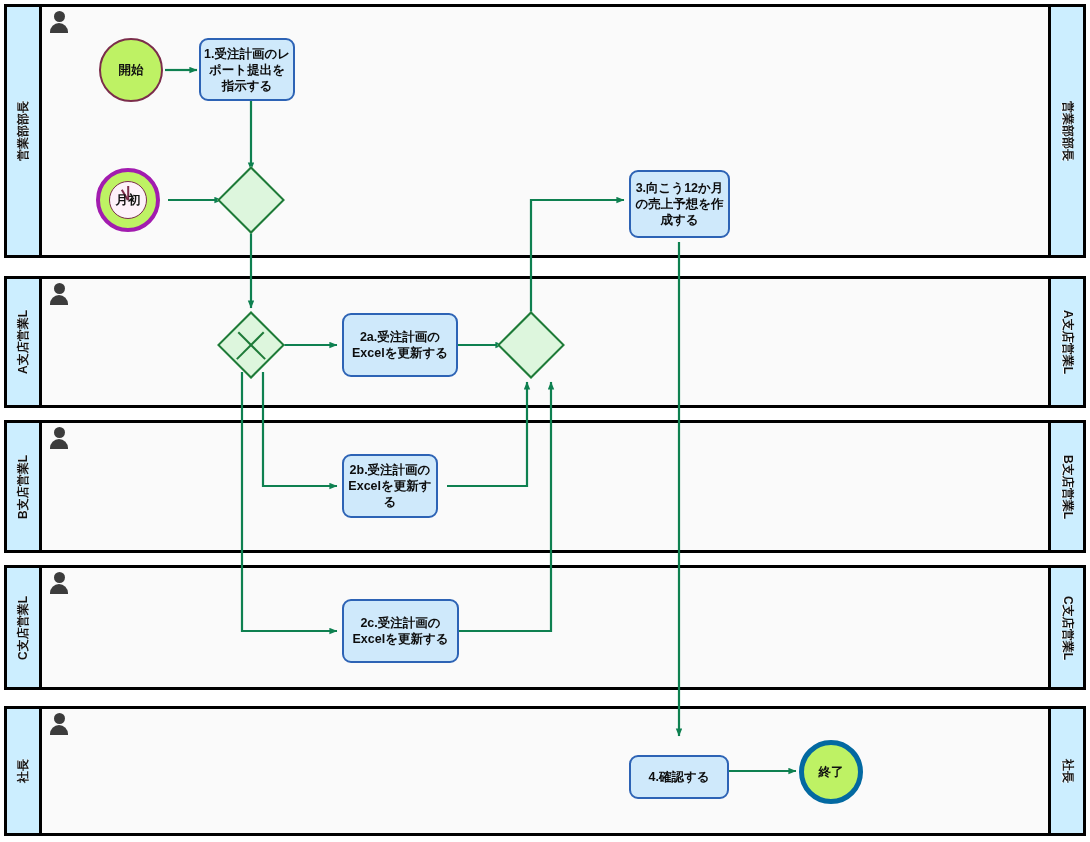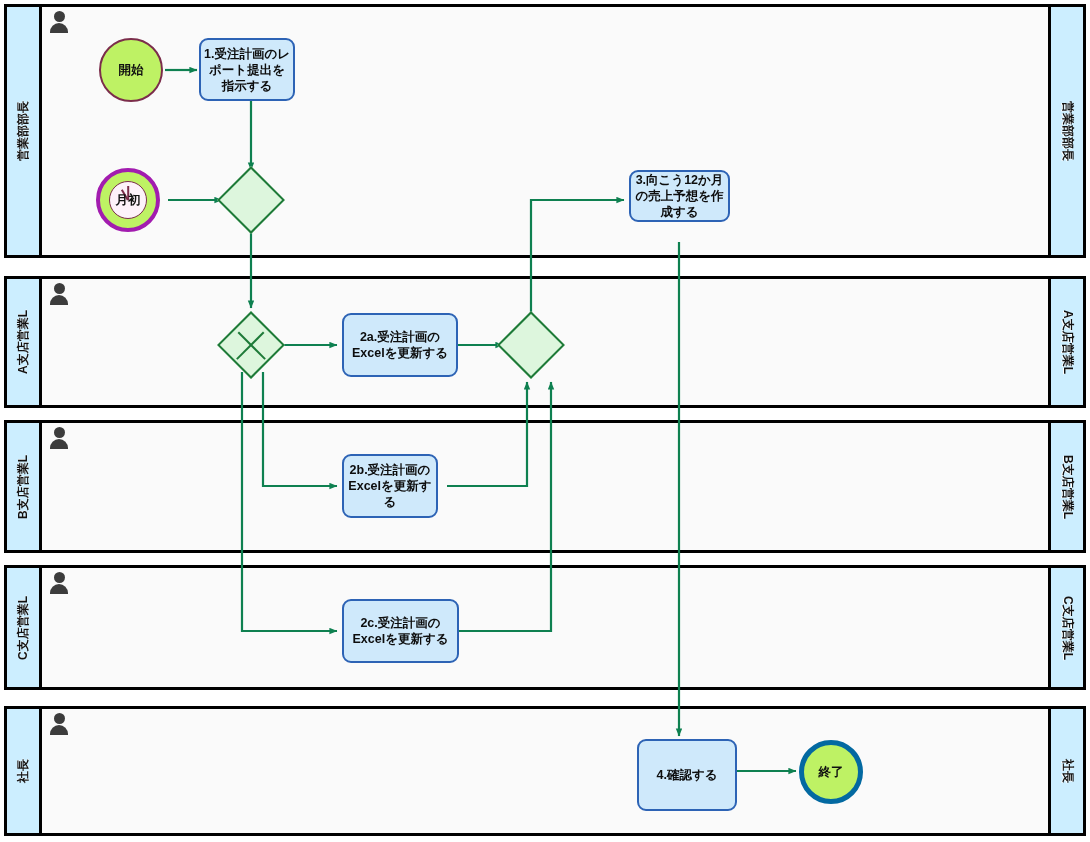--- a/index.html
+++ b/index.html
@@ -265,25 +265,25 @@
   <div class="gw" style="left:507px;top:321px;"></div>
 
   <div class="task" style="left:342px;top:454px;width:96px;height:64px;">
     <span>2b.受注計画のExcelを更新する</span>
   </div>
 
   <div class="task" style="left:342px;top:599px;width:117px;height:64px;">
     <span>2c.受注計画のExcelを更新する</span>
   </div>
 
-  <div class="task" style="left:629px;top:170px;width:101px;height:52px;">
+  <div class="task" style="left:629px;top:170px;width:101px;height:68px;">
     <span>3.向こう12か月の売上予想を作成する</span>
   </div>
 
-  <div class="task" style="left:629px;top:739px;width:100px;height:72px;margin-left:8px;">
+  <div class="task" style="left:629px;top:755px;width:100px;height:44px;">
     <span>4.確認する</span>
   </div>
 
   <div class="event end" style="left:799px;top:740px;width:64px;height:64px;">
     <span>終了</span>
   </div>
 
 </div>
 
 </body></html>

